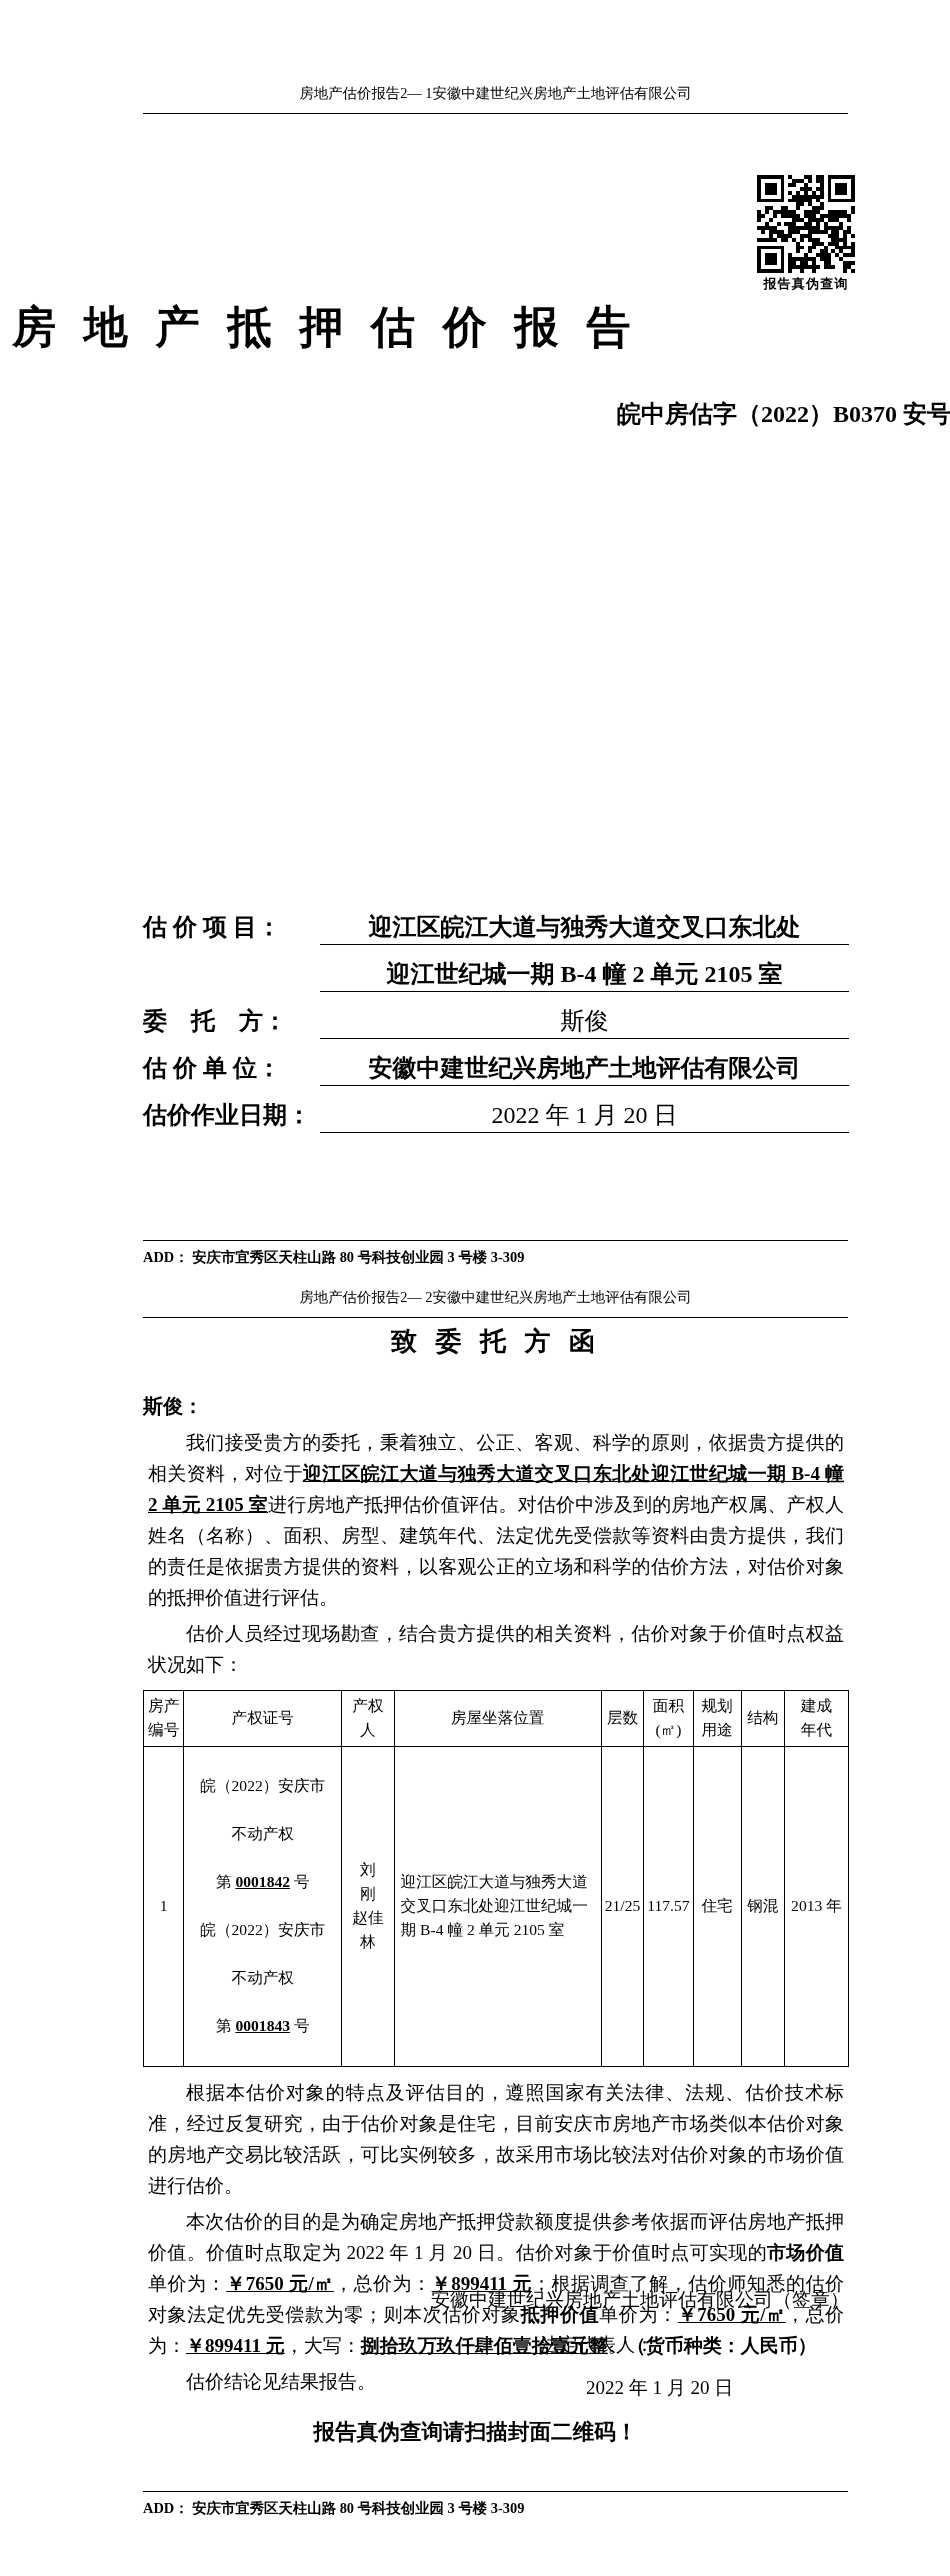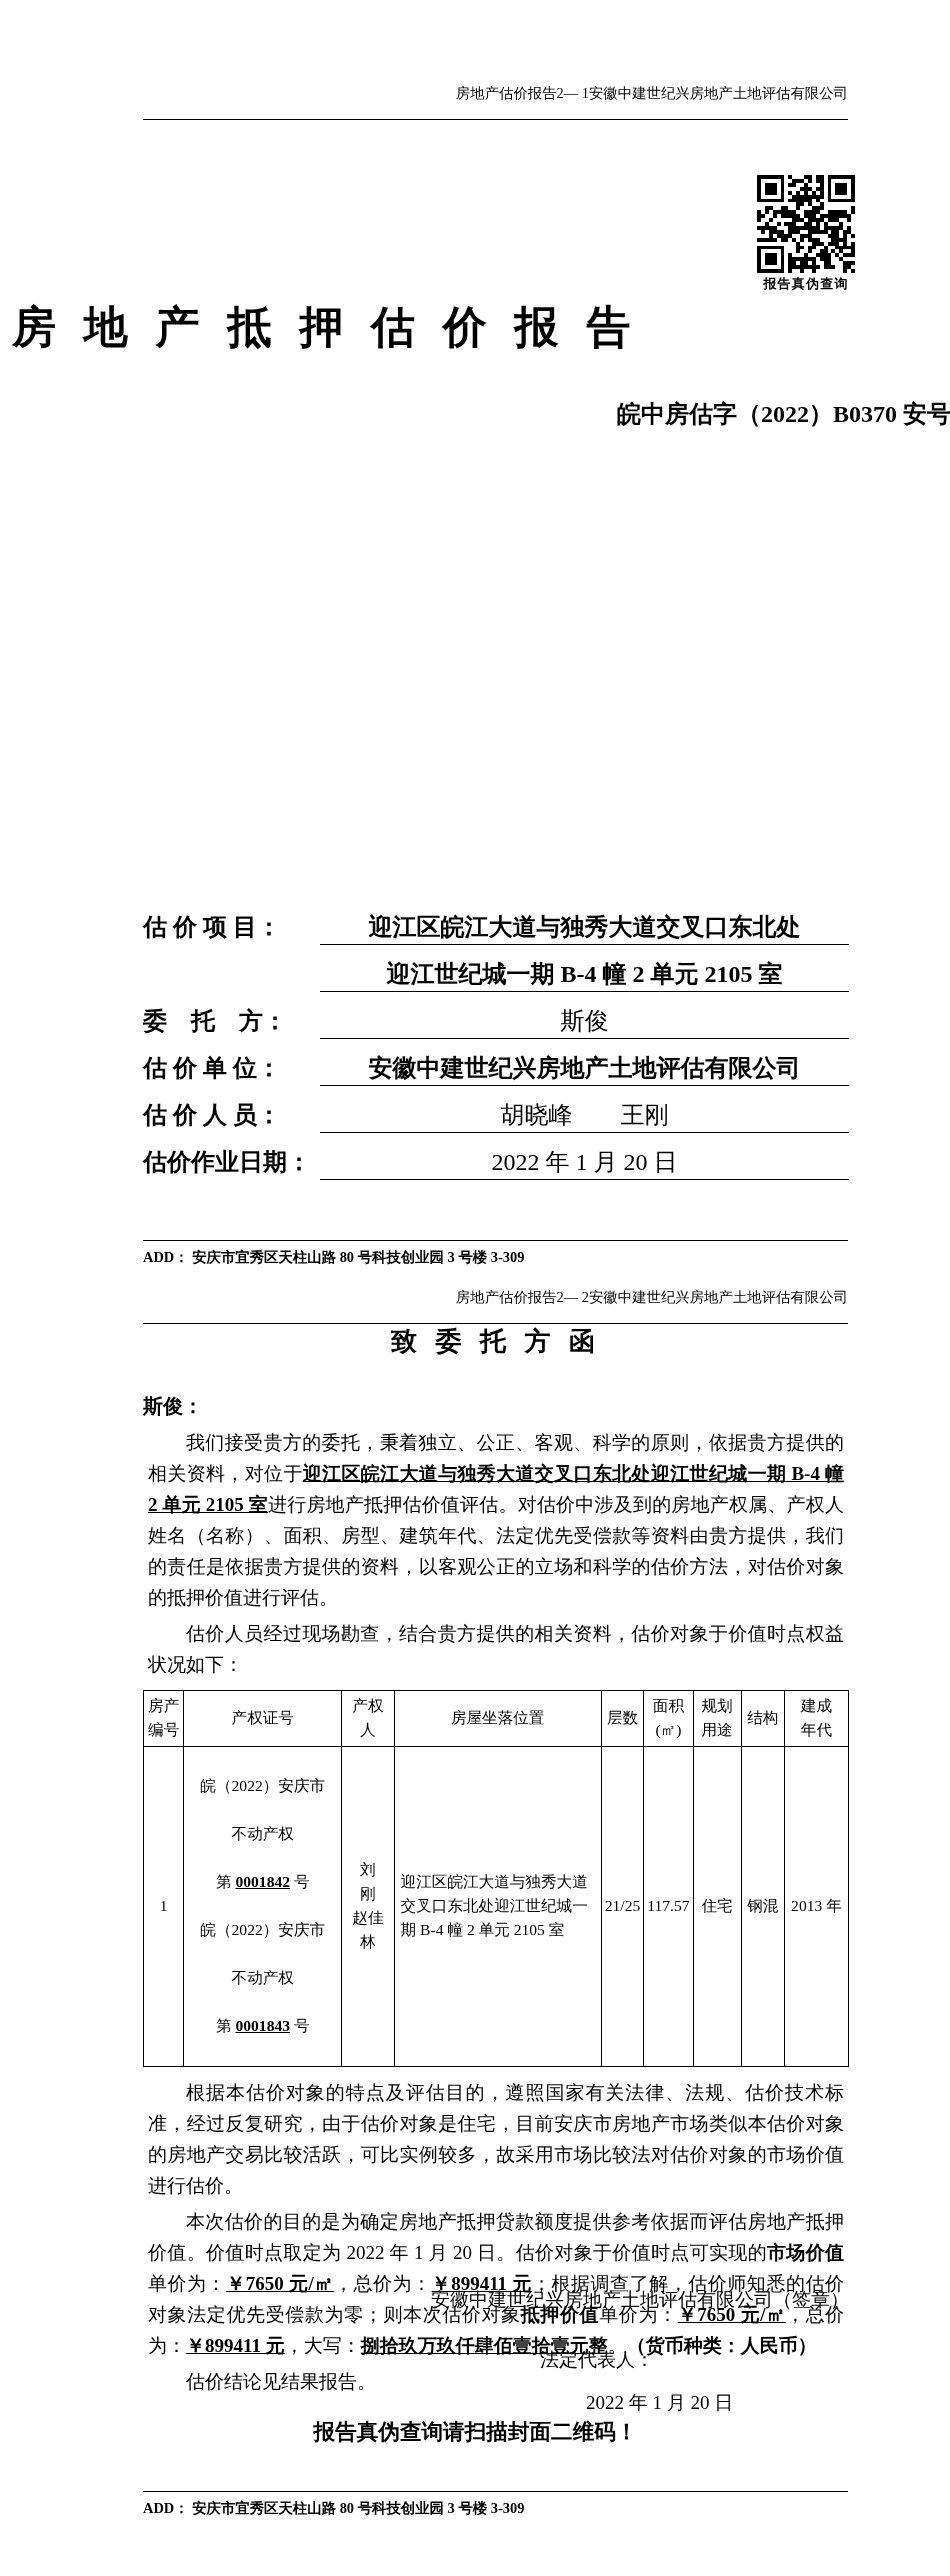--- a/index.html
+++ b/index.html
@@ -1,22 +1,22 @@
 <!DOCTYPE html>
 <html style="font-size:9.6px"><head>
 <meta charset="utf-8">
 <style>
   html,body{margin:0;padding:0}
   body{width:951px;height:2576px;position:relative;background:#ffffff;color:#000;
        font-family:"Liberation Serif","DejaVu Serif",serif}
   .abs{position:absolute}
   .b{font-weight:bold}
   .bu{font-weight:bold;text-decoration:underline}
-  .hdr{left:143px;right:103px;display:flex;justify-content:flex-end;align-items:flex-end;
-       font-size:14.4px;line-height:18px;border-bottom:1.2px solid #000;padding-bottom:17px}
+  .hdr{left:143px;right:103px;display:flex;justify-content:center;align-items:flex-end;
+       font-size:14.4px;line-height:18px;border-bottom:1.2px solid #000;padding-bottom:11px}
   .ftr{left:143px;right:103px;border-top:1.2px solid #000;padding-top:7.2px;font-size:14.4px;font-weight:bold}
   .qr-wrap{left:757px;top:175px;width:98px;text-align:center}
   .qr-box{width:98px;height:98px}
   .qr-caption{font-size:13px;font-weight:bold;margin-top:2.4px;letter-spacing:1.2px}
   .doc-title{top:298px;left:12px;width:100%;text-align:left;font-size:44px;font-weight:bold;
              letter-spacing:8.4px;white-space:nowrap}
   .doc-no{top:398px;left:0;width:100%;text-align:right;font-size:24px;font-weight:bold}
   .fields{top:913px;left:143px;right:102px}
   .frow{display:flex;align-items:flex-start;height:47px;font-size:24px;line-height:29px}
   .flabel{font-weight:bold;width:177px;flex:none;white-space:nowrap;padding-bottom:2.4px}
@@ -27,21 +27,21 @@
   .salut{font-size:20px;font-weight:bold;line-height:31px}
   .para{text-indent:2em;margin:5px}
   .ptable{width:100%;border-collapse:collapse;margin:9.6px 0;font-size:15.6px;line-height:24px;
           text-align:center;text-indent:0}
   .ptable th,.ptable td{border:1.2px solid #000;padding:3.6px 3px;vertical-align:middle;
           font-weight:normal;white-space:pre-line}
   .ptable tbody td{height:192px}
   .ptable td.loc{text-align:left;padding:3.6px 6px}
   .certline{line-height:24px}
   .sig{left:143px;right:102px;top:2286px;font-size:19px;line-height:27.6px}
-  .sig-company{text-align:right;margin-bottom:32px}
+  .sig-company{text-align:right;margin-bottom:17px}
   .sig-legal{margin-left:397px;margin-bottom:15.6px}
   .sig-date{margin-left:443px}
   .notice{top:2417px;left:0;width:100%;text-align:center;font-size:21.6px;font-weight:bold}
 </style>
 </head>
 <body>
 
 <div class="abs hdr" style="top:84px">
   <span>房地产估价报告</span>
   <span>2— 1</span>
@@ -331,24 +331,20 @@
   </div>
   <div class="frow">
     <span class="flabel">委　托　方：</span>
     <span class="fvalue">斯俊</span>
   </div>
   <div class="frow">
     <span class="flabel">估 价 单 位：</span>
     <span class="fvalue b">安徽中建世纪兴房地产土地评估有限公司</span>
   </div>
   <div class="frow">
-    <span class="flabel">估 价 人 员：</span>
-    <span class="fvalue">胡晓峰　　王刚</span>
-  </div>
-  <div class="frow">
     <span class="flabel">估价作业日期：</span>
     <span class="fvalue">2022 年 1 月 20 日</span>
   </div>
 </div>
 
 <div class="abs ftr" style="top:1240px">ADD：  安庆市宜秀区天柱山路 80 号科技创业园 3 号楼 3-309</div>
 
 <div class="abs hdr" style="top:1288px">
   <span>房地产估价报告</span>
   <span>2— 2</span>

